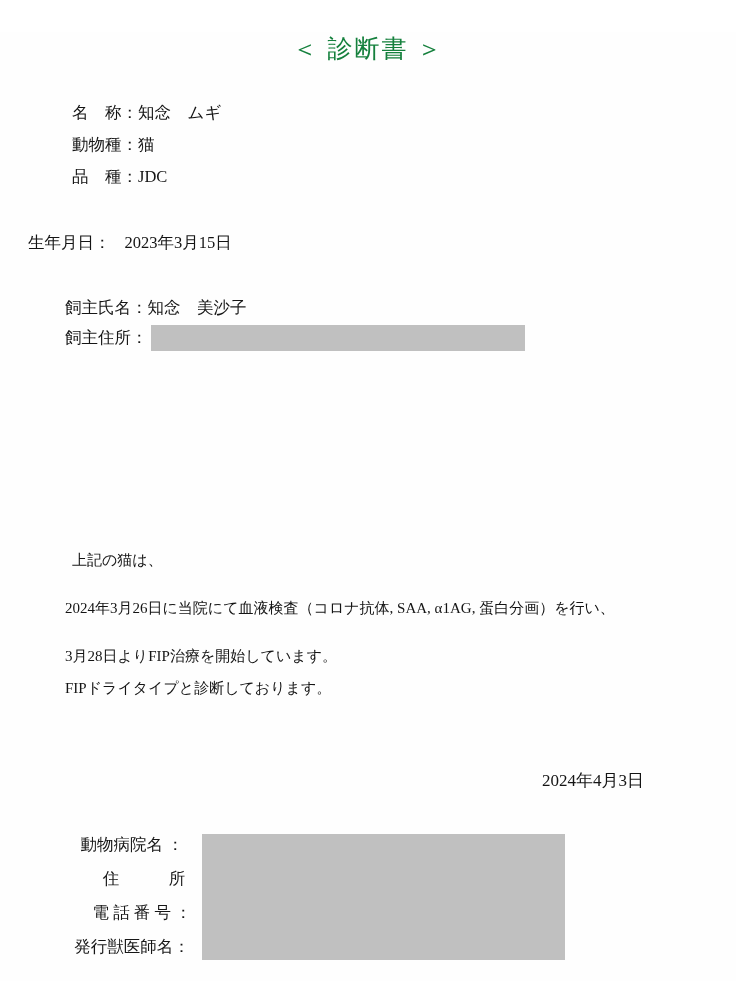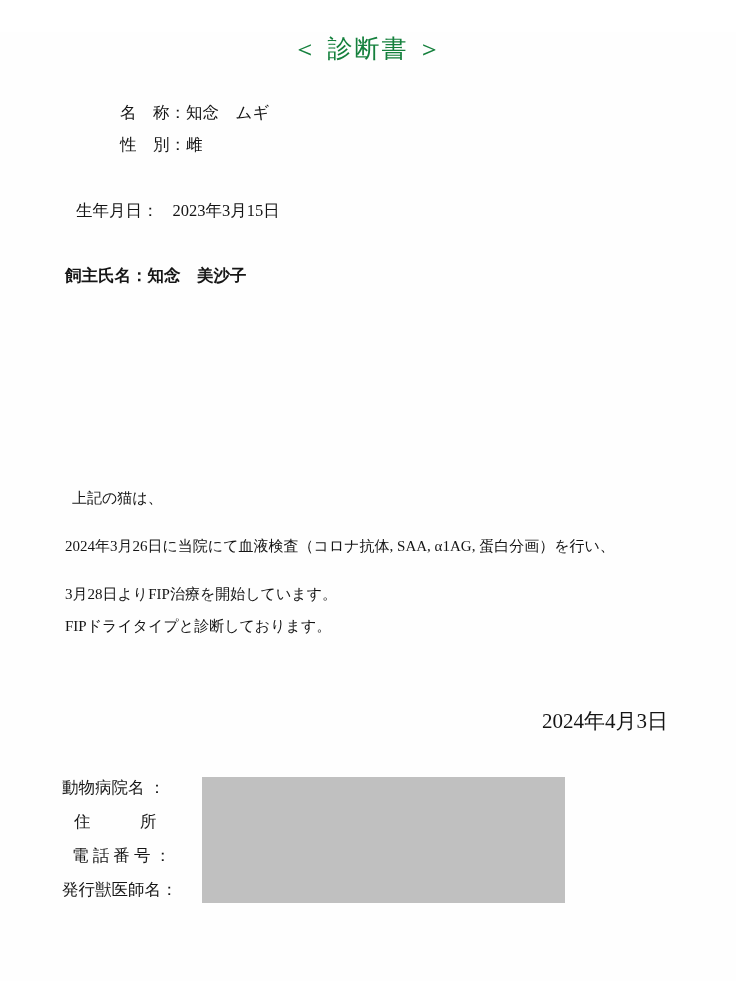--- a/index.html
+++ b/index.html
@@ -26,41 +26,39 @@
     text-align: center;
     font-size: 25px;
     letter-spacing: 2px;
     margin-top: 32px;
     font-weight: 400;
     color: #15803d;
   }
   .field-block {
     margin-top: 32px;
     padding-left: 72px;
-    margin-left: 48px;
   }
   .field-row {
     font-size: 16.5px;
     line-height: 32px;
     white-space: nowrap;
     color: #141414;
   }
   .field-label {
     display: inline-block;
   }
   .field-value {
     display: inline-block;
   }
   .gap-lg {
     margin-top: 34px;
   }
   .owner-block {
     margin-top: 34px;
     padding-left: 65px;
-    font-weight: bold;
   }
   .owner-row {
     font-size: 16.5px;
     line-height: 30px;
     white-space: nowrap;
     display: flex;
     align-items: center;
   }
   .redacted {
     display: inline-block;
@@ -86,43 +84,43 @@
     padding-left: 7px;
   }
   .body-line.spaced {
     margin-top: 18px;
   }
   .body-line.tight {
     margin-top: 2px;
   }
   .date-line {
     margin-top: 66px;
-    padding-right: 68px;
+    padding-right: 92px;
     text-align: right;
-    font-size: 21px;
+    font-size: 17px;
     color: #141414;
   }
   .clinic-block {
     margin-top: 36px;
     padding-left: 62px;
     position: relative;
   }
   .clinic-row {
     font-size: 16.5px;
     line-height: 34px;
     white-space: nowrap;
     display: flex;
     align-items: center;
     position: relative;
     z-index: 2;
   }
   .clinic-label {
     display: inline-block;
     width: 140px;
-    text-align: left;
+    text-align: center;
   }
   .clinic-redaction {
     position: absolute;
     left: 202px;
     top: 6px;
     width: 363px;
     height: 126px;
     background: #c0c0c0;
     z-index: 1;
   }
@@ -132,34 +130,41 @@
 
 <div class="page">
 
   <div class="doc-title">＜ 診断書 ＞</div>
 
   <div class="field-block">
     <div class="field-row">
       <span class="field-label">名　称：</span><span class="field-value">知念　ムギ</span>
     </div>
     <div class="field-row">
-      <span class="field-label">性　別：</span><span class="field-value">雌</span>
+      <span class="field-label">動物種：</span><span class="field-value">猫</span>
+    </div>
+    <div class="field-row">
+      <span class="field-label">品　種：</span><span class="field-value">JDC</span>
     </div>
   </div>
 
   <div class="field-block gap-lg" style="padding-left:28px;">
     <div class="field-row">
       <span class="field-label">生年月日：</span><span class="field-value" style="padding-left:14px;">2023年3月15日</span>
     </div>
   </div>
 
   <div class="owner-block">
     <div class="owner-row">
       <span class="field-label">飼主氏名：</span>
         <span class="field-value">知念　美沙子</span>
+    </div>
+    <div class="owner-row">
+      <span class="field-label">飼主住所：</span>
+        <span class="redacted redacted-address"></span>
     </div>
   </div>
 
   <div class="body-block">
     <div class="body-line indent">上記の猫は、</div>
     <div class="body-line spaced">2024年3月26日に当院にて血液検査（コロナ抗体, SAA, α1AG, 蛋白分画）を行い、</div>
     <div class="body-line spaced">3月28日よりFIP治療を開始しています。</div>
     <div class="body-line tight">FIPドライタイプと診断しております。</div>
   </div>
 

